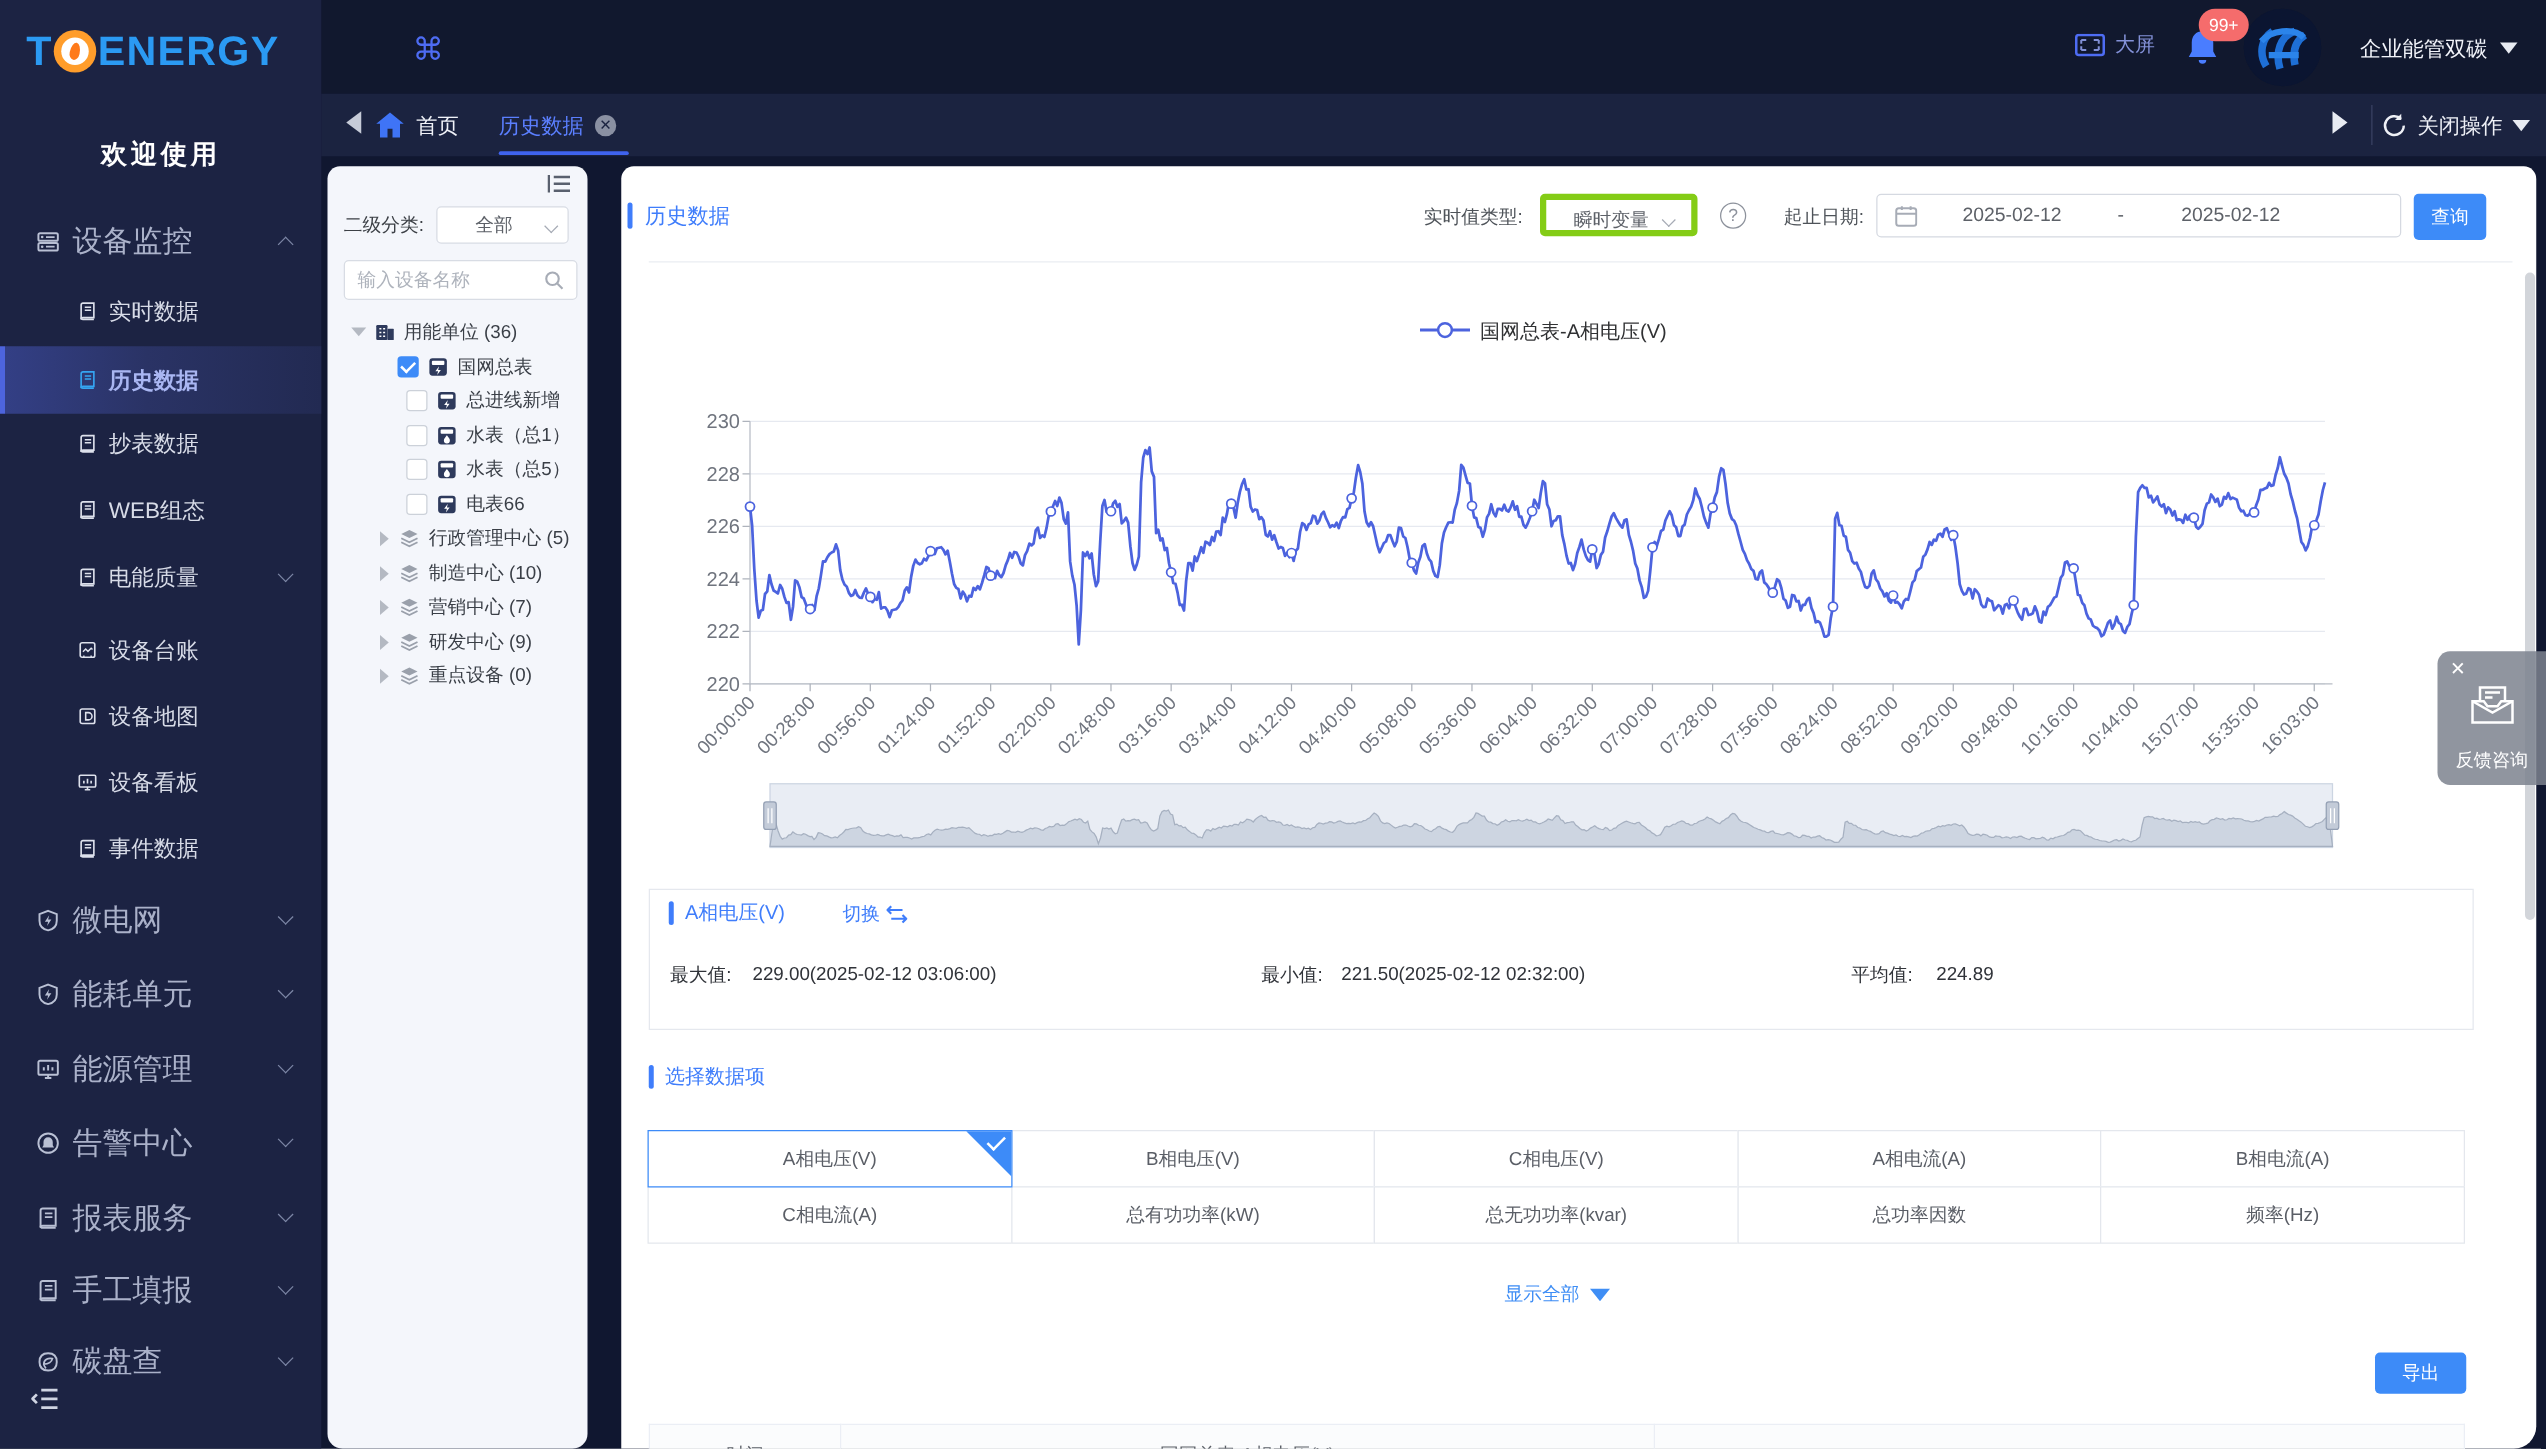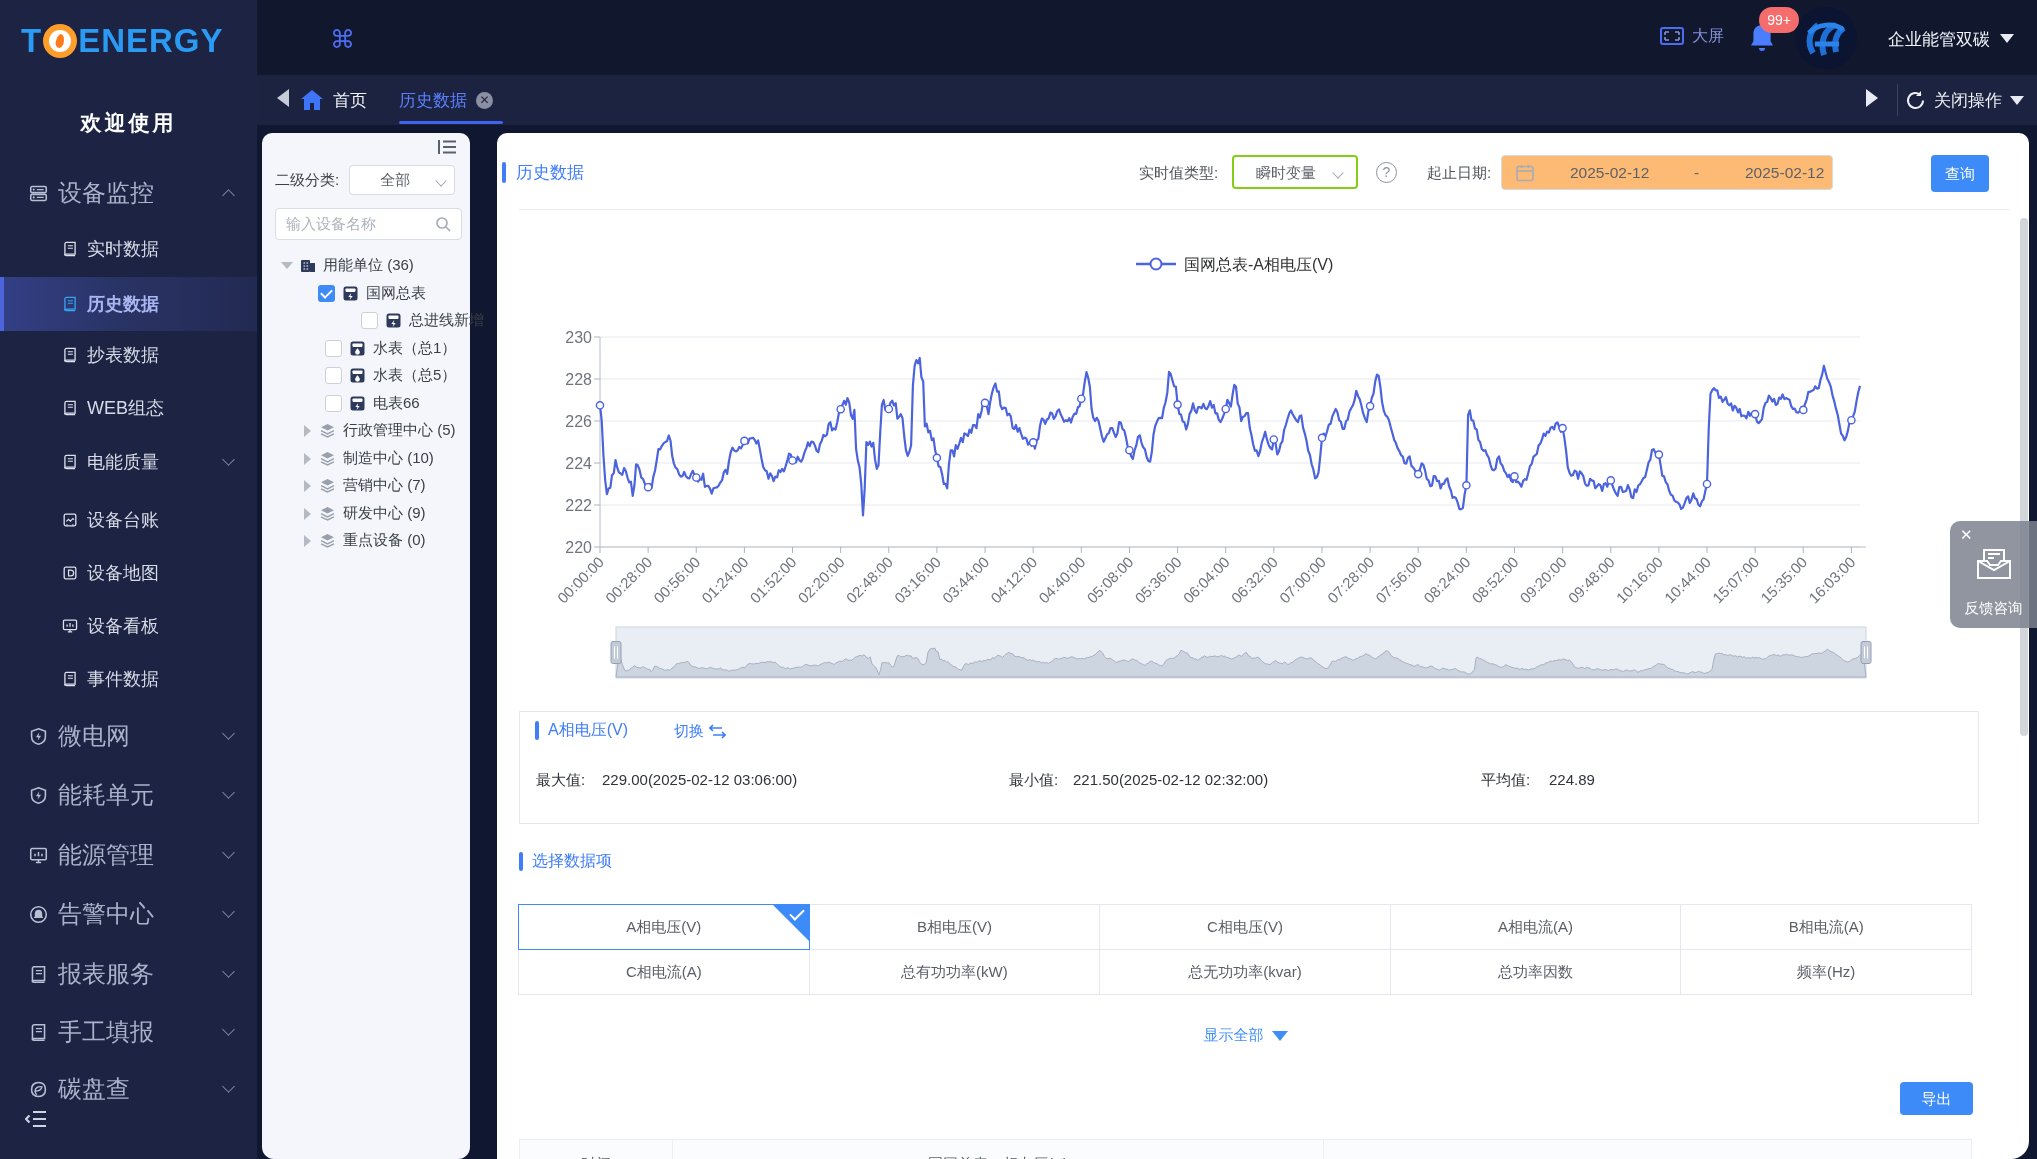--- a/index.html
+++ b/index.html
@@ -73,26 +73,26 @@
   .checkbox.checked { background:#3d8bf8; position:relative; }
   .checkbox.checked::after { content:""; position:absolute; left:5px; top:2px; width:5px; height:9px; border-right:2px solid #fff; border-bottom:2px solid #fff; transform:rotate(45deg); }
   .tree-ic { width:17px; height:17px; margin-right:7px; flex:none; }
 
   
   #main-card { left:497px; top:133px; width:1532px; height:1026px; background:#fff; border-radius:10px 10px 18px 0; }
   .sec-bar { width:4px; height:21px; background:#3f7dfb; border-radius:2px; }
   #page-title-row { left:502px; top:161px; display:flex; align-items:center; }
   #page-title-row .t { color:#3f7dfb; font-size:17px; margin-left:10px; }
   #rt-label { left:1139px; top:164px; font-size:15px; color:#4e5359; }
-  #rt-select { left:1232px; top:155px; width:126px; height:34px; border:2px solid #84cc16; border-radius:4px; background:#fff; cursor:pointer; }
+  #rt-select { left:1232px; top:155px; width:126px; height:34px; border:5px solid #84cc16; border-radius:4px; background:#fff; cursor:pointer; }
   #rt-select .val { position:absolute; left:22px; top:7px; font-size:15px; color:#5d6168; }
   #rt-select .caret { position:absolute; right:14px; top:12px; width:8px; height:8px; border-right:1.4px solid #a6abb5; border-bottom:1.4px solid #a6abb5; transform:rotate(45deg); }
   #help-icon { left:1376px; top:162px; width:21px; height:21px; border:1.5px solid #8d929c; border-radius:50%; color:#8d929c; font-size:14px; text-align:center; line-height:19px; cursor:pointer; }
   #date-label { left:1427px; top:164px; font-size:15px; color:#4e5359; }
-  #date-box { left:1501px; top:155px; width:332px; height:35px; border:1px solid #d5d9e1; border-radius:4px; background:#fdba74; cursor:pointer; }
+  #date-box { left:1501px; top:155px; width:420px; height:35px; border:1px solid #d5d9e1; border-radius:4px; background:#ffffff; cursor:pointer; }
   #date-box .d1 { position:absolute; left:68px; top:8px; font-size:15.5px; color:#5d6168; }
   #date-box .sep { position:absolute; left:192px; top:8px; font-size:15.5px; color:#5d6168; }
   #date-box .d2 { position:absolute; left:243px; top:8px; font-size:15.5px; color:#5d6168; }
   #query-btn { left:1931px; top:155px; width:58px; height:37px; background:#3d8bf8; border-radius:4px; color:#fff; font-size:15px; text-align:center; line-height:37px; cursor:pointer; }
   #title-divider { left:519px; top:209px; width:1491px; height:1px; background:#eaedf2; }
 
   #chart-svg { left:497px; top:228px; }
 
   #stats-box { left:519px; top:711px; width:1460px; height:113px; border:1px solid #e5e8ee; background:#fff; }
   #stats-title-row { left:535px; top:720px; display:flex; align-items:center; }
@@ -412,21 +412,21 @@
     </div>
     <div class="tree-row" style="top: 280px; padding-left: 56px;">
       <span class="checkbox checked"></span>
       <span class="tree-ic"><svg width="17" height="17" viewBox="0 0 17 17">
           <rect x="1.5" y="1.5" width="14" height="14" rx="2.5" fill="#2e3a5c"></rect>
           <rect x="3.5" y="3.5" width="10" height="3.4" rx="0.8" fill="#fff"></rect>
           <path d="M9.3 8l-3 4h2.2l-0.8 3 3-4H8.5z" fill="#fff"></path>
         </svg></span>
       <span class="lbl">国网总表</span>
     </div>
-    <div class="tree-row" style="top: 307px; padding-left: 99px;">
+    <div class="tree-row" style="top: 307px; padding-left: 63px;">
       <span class="checkbox unchecked"></span>
       <span class="tree-ic"><svg width="17" height="17" viewBox="0 0 17 17">
           <rect x="1.5" y="1.5" width="14" height="14" rx="2.5" fill="#2e3a5c"></rect>
           <rect x="3.5" y="3.5" width="10" height="3.4" rx="0.8" fill="#fff"></rect>
           <path d="M9.3 8l-3 4h2.2l-0.8 3 3-4H8.5z" fill="#fff"></path>
         </svg></span>
       <span class="lbl">总进线新增</span>
     </div>
     <div class="tree-row" style="top: 335px; padding-left: 63px;">
       <span class="checkbox unchecked"></span>

